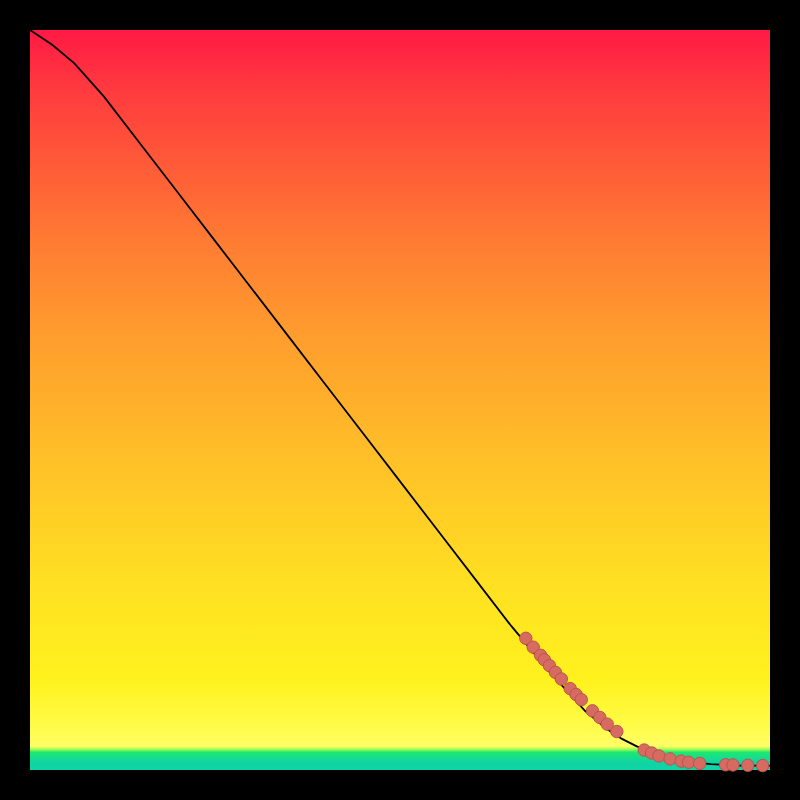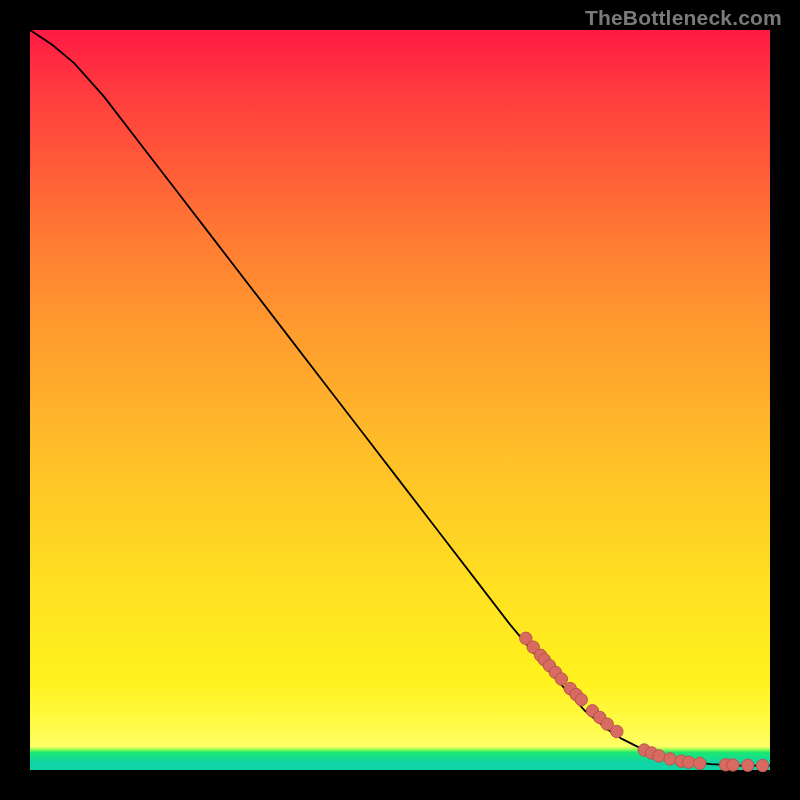--- a/index.html
+++ b/index.html
@@ -61,21 +61,20 @@
   .dot {
     fill: #d86b61;
     stroke: #b9544c;
     stroke-width: 1;
   }
 </style>
 </head>
 <body>
 
 <div class="canvas">
-  <div class="watermark">TheBottleneck.com</div>
   <div class="plot">
     <svg class="overlay" viewBox="0 0 740 740">
       <path id="curve-path" class="curve" d="M0.00 0.00 L22.20 14.80 L44.40 33.30 L74.00 66.60 L111.00 114.70 L148.00 162.80 L185.00 210.90 L222.00 259.00 L259.00 307.10 L296.00 355.20 L333.00 403.30 L370.00 451.40 L407.00 499.50 L444.00 547.60 L481.00 595.70 L518.00 640.10 L555.00 680.80 L577.20 699.30 L592.00 708.92 L606.80 716.32 L621.60 722.24 L636.40 726.68 L651.20 730.38 L666.00 732.60 L680.80 734.08 L695.60 734.82 L710.40 735.56 L725.20 735.56 L740.00 735.56"></path>
       <g id="dots">
           <circle cx="495.80" cy="608.28" r="6.2" class="dot"></circle>
           <circle cx="503.20" cy="617.16" r="6.2" class="dot"></circle>
           <circle cx="510.60" cy="625.30" r="6.2" class="dot"></circle>
           <circle cx="514.30" cy="629.74" r="6.2" class="dot"></circle>
           <circle cx="519.48" cy="635.66" r="6.2" class="dot"></circle>
           <circle cx="525.40" cy="642.32" r="6.2" class="dot"></circle>

